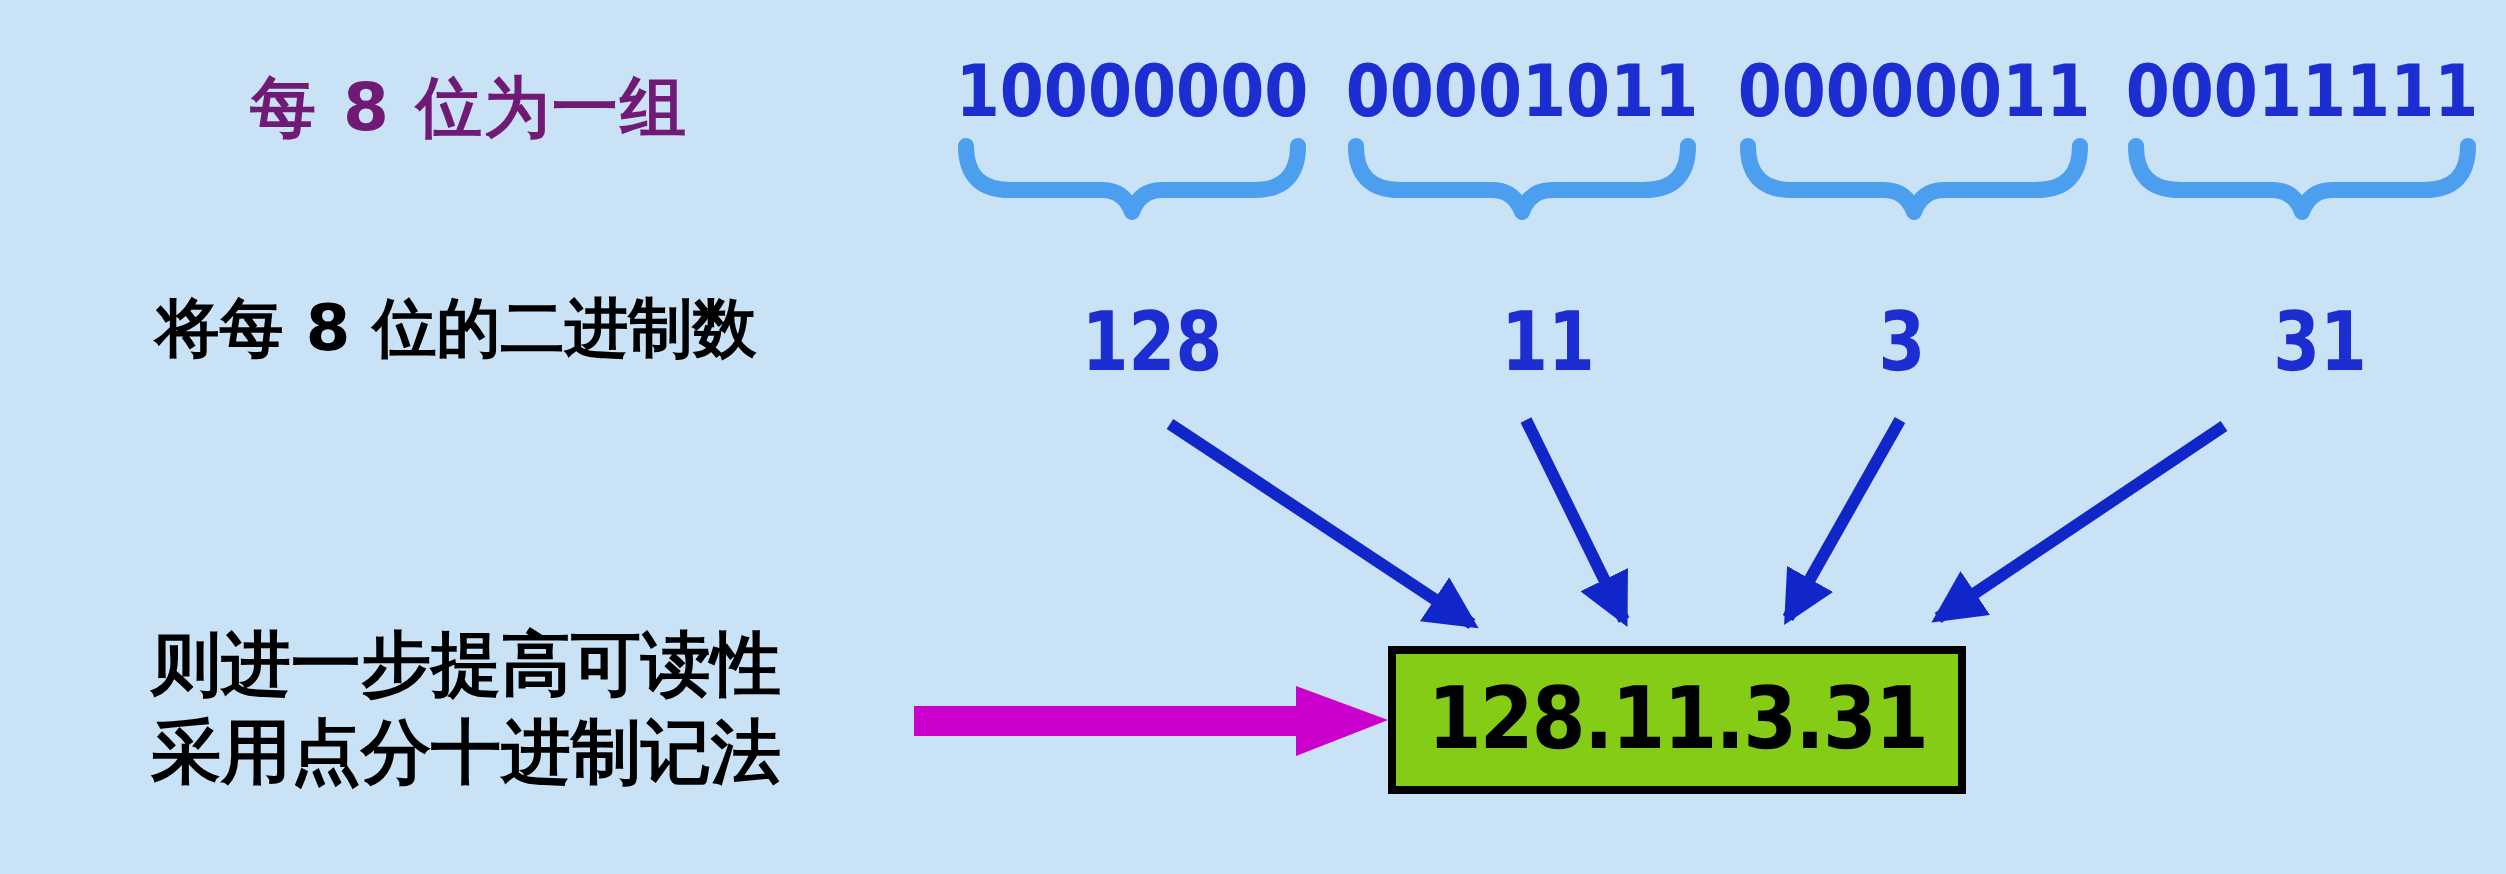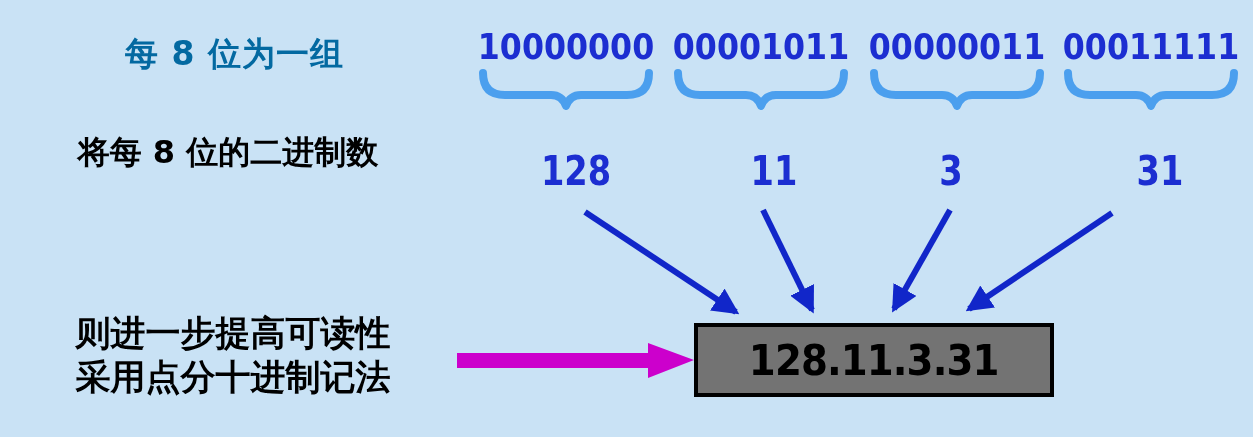--- a/index.html
+++ b/index.html
@@ -3,41 +3,41 @@
 <meta charset="utf-8">
 <style>
   html,body{margin:0;padding:0;}
   .canvas{
     position:relative;width:1253px;height:437px;overflow:hidden;
     background:#c9e2f5;
     font-family:"DejaVu Sans","Liberation Sans",sans-serif;
   }
   .abs{position:absolute;white-space:nowrap;}
   .title{
-    left:125px;top:32px;font-size:33px;font-weight:bold;color:#0369a1;
+    left:125px;top:32px;font-size:33px;font-weight:bold;color:#701a75;
     letter-spacing:1px;
   }
   .bin{
     top:26px;font-size:36px;font-weight:bold;color:#1c2ed1;
     transform:translateX(-50%) scaleX(.88);
   }
   .bin.g1{left:566px;} .bin.g2{left:761px;} .bin.g3{left:957px;} .bin.g4{left:1151px;}
   .dec{
     top:147px;font-size:41px;font-weight:bold;color:#1c2ed1;
     transform:translateX(-50%) scaleX(.82);
   }
   .dec.g1{left:576px;} .dec.g2{left:774px;} .dec.g3{left:951px;} .dec.g4{left:1160px;}
   .black-block{
     text-align:center;color:#000;font-weight:bold;line-height:44px;
   }
-  .convert{left:28px;top:130px;width:400px;font-size:32px;}
+  .convert{left:28px;top:142px;width:400px;font-size:32px;}
   .dotted{left:26px;top:311px;width:414px;font-size:35px;}
   .result-box{
-    left:694px;top:323px;width:360px;height:74px;box-sizing:border-box;
-    background:#737373;border:4px solid #000;
+    left:694px;top:323px;width:289px;height:74px;box-sizing:border-box;
+    background:#84cc16;border:4px solid #000;
     display:flex;align-items:center;justify-content:center;
   }
   .result-box span{
     font-size:43px;font-weight:bold;color:#000;
     transform:scaleX(.9);letter-spacing:-1px;white-space:nowrap;
   }
   svg.overlay{position:absolute;left:0;top:0;pointer-events:none;}
 </style>
 </head>
 <body>

